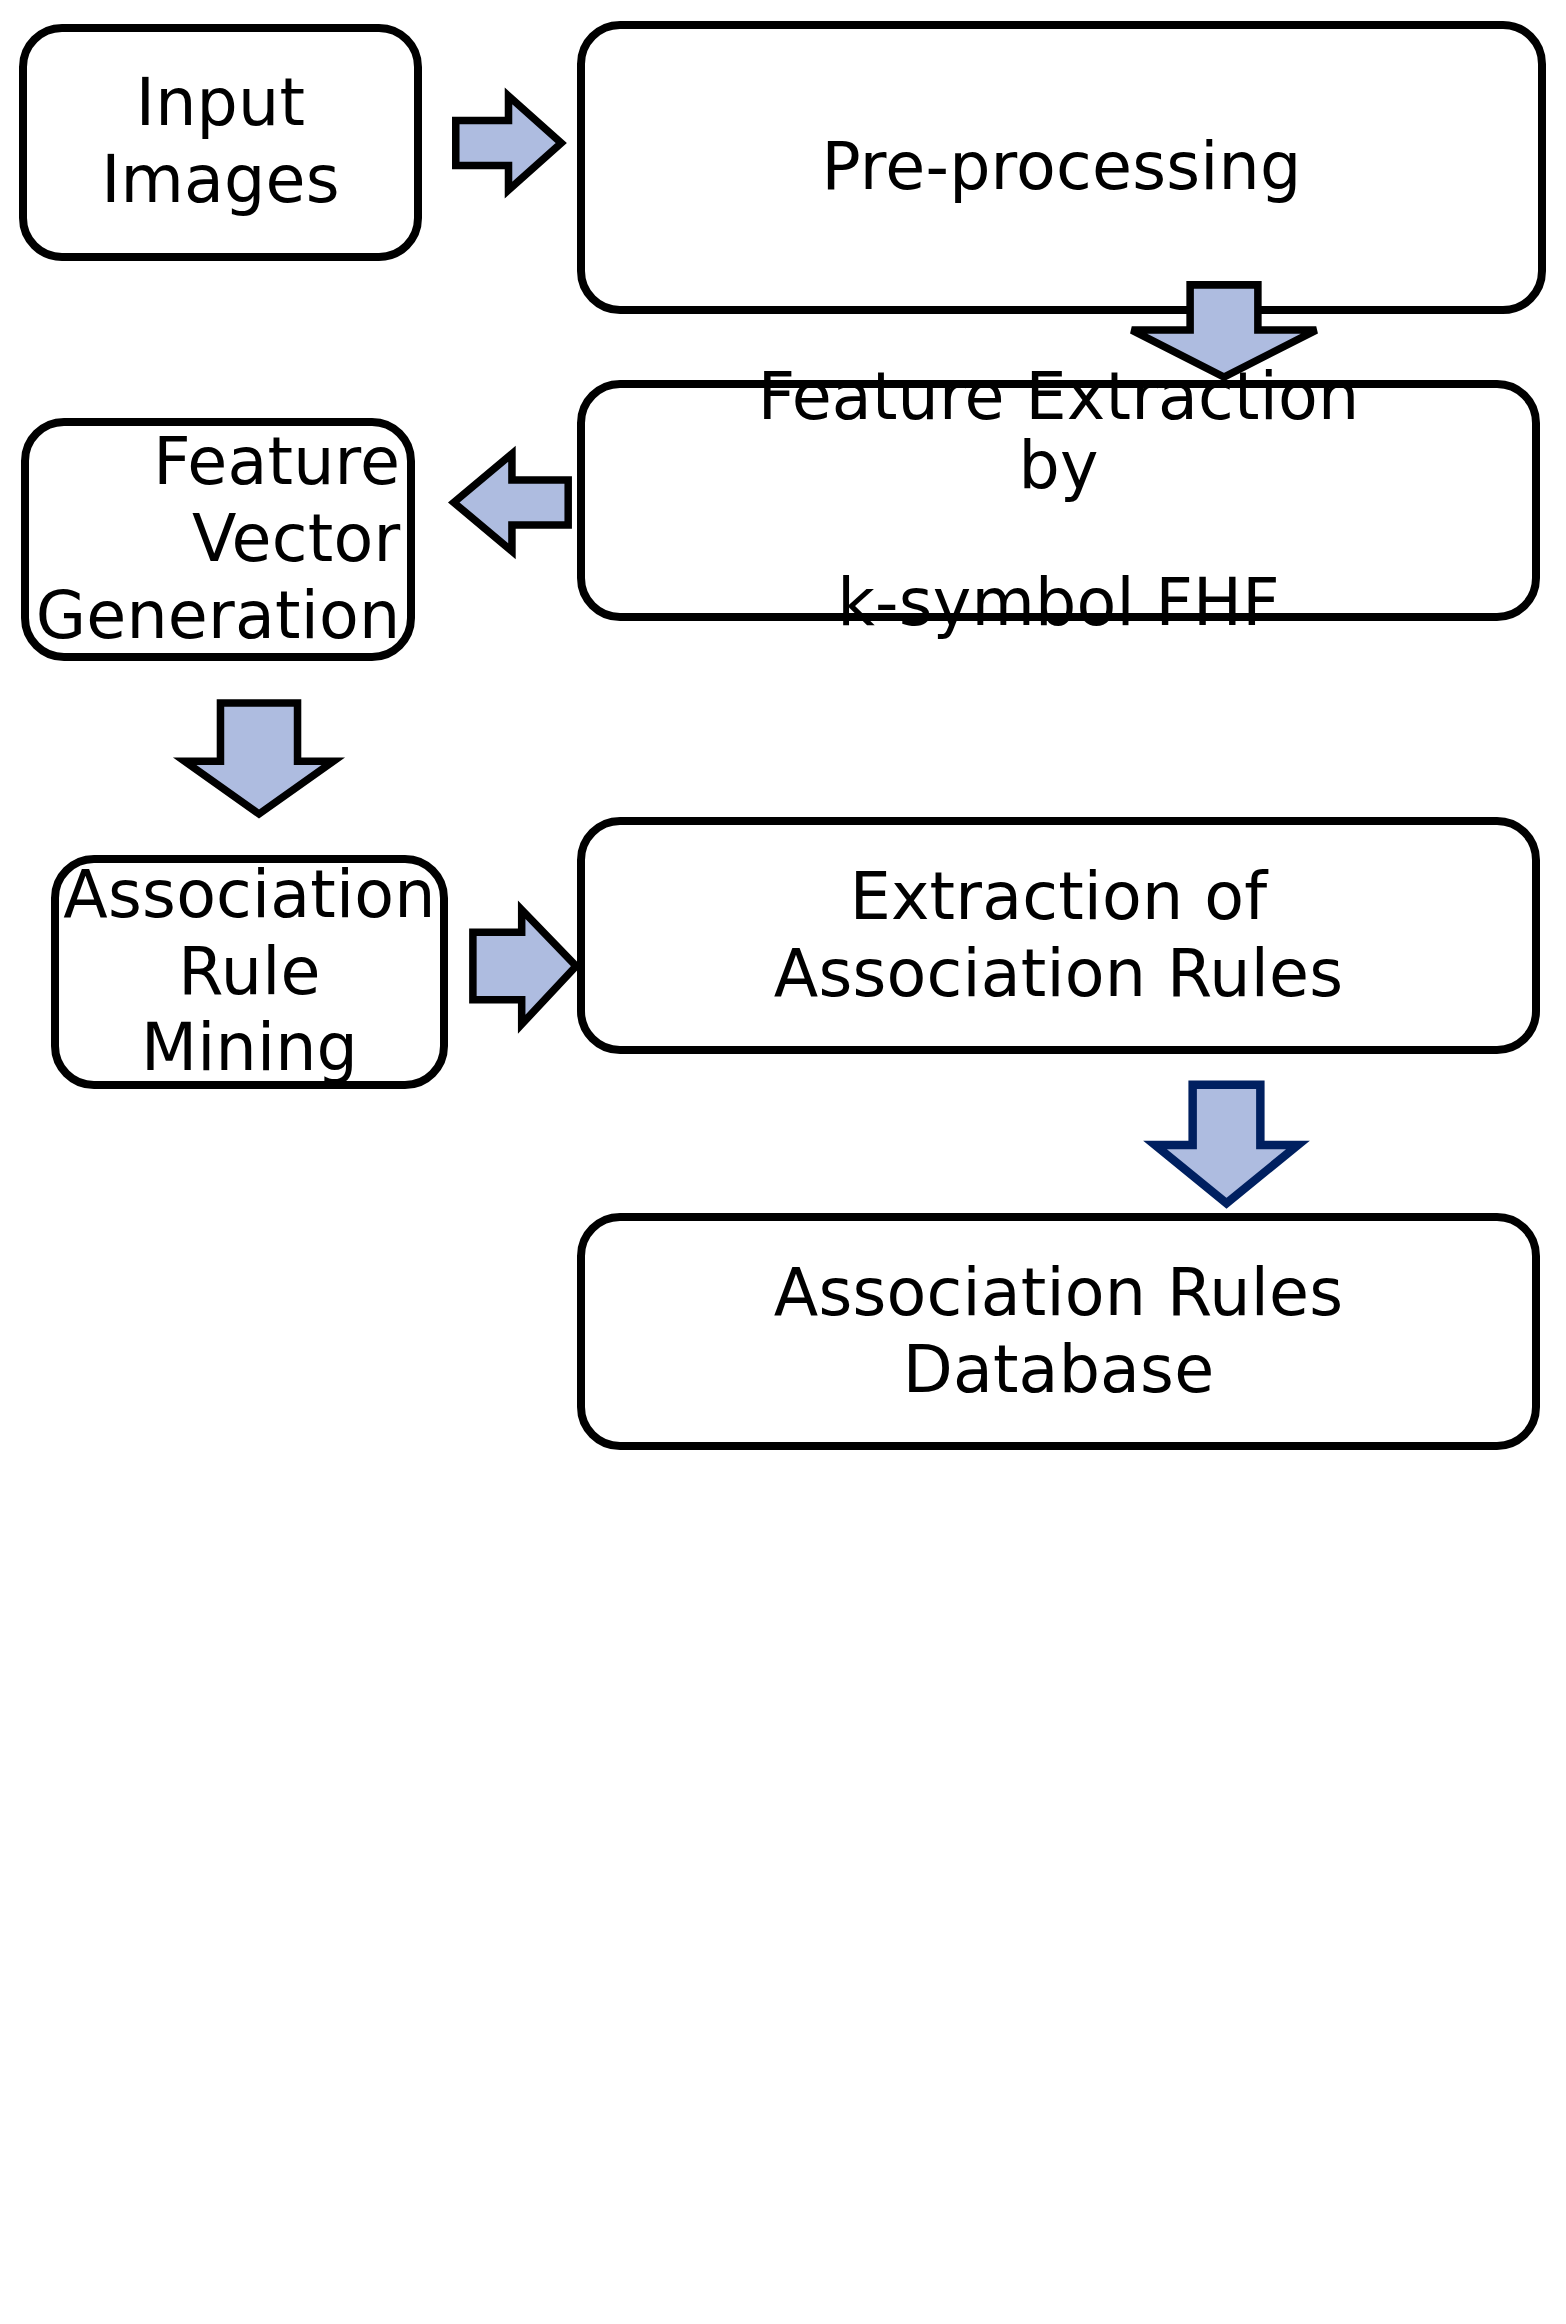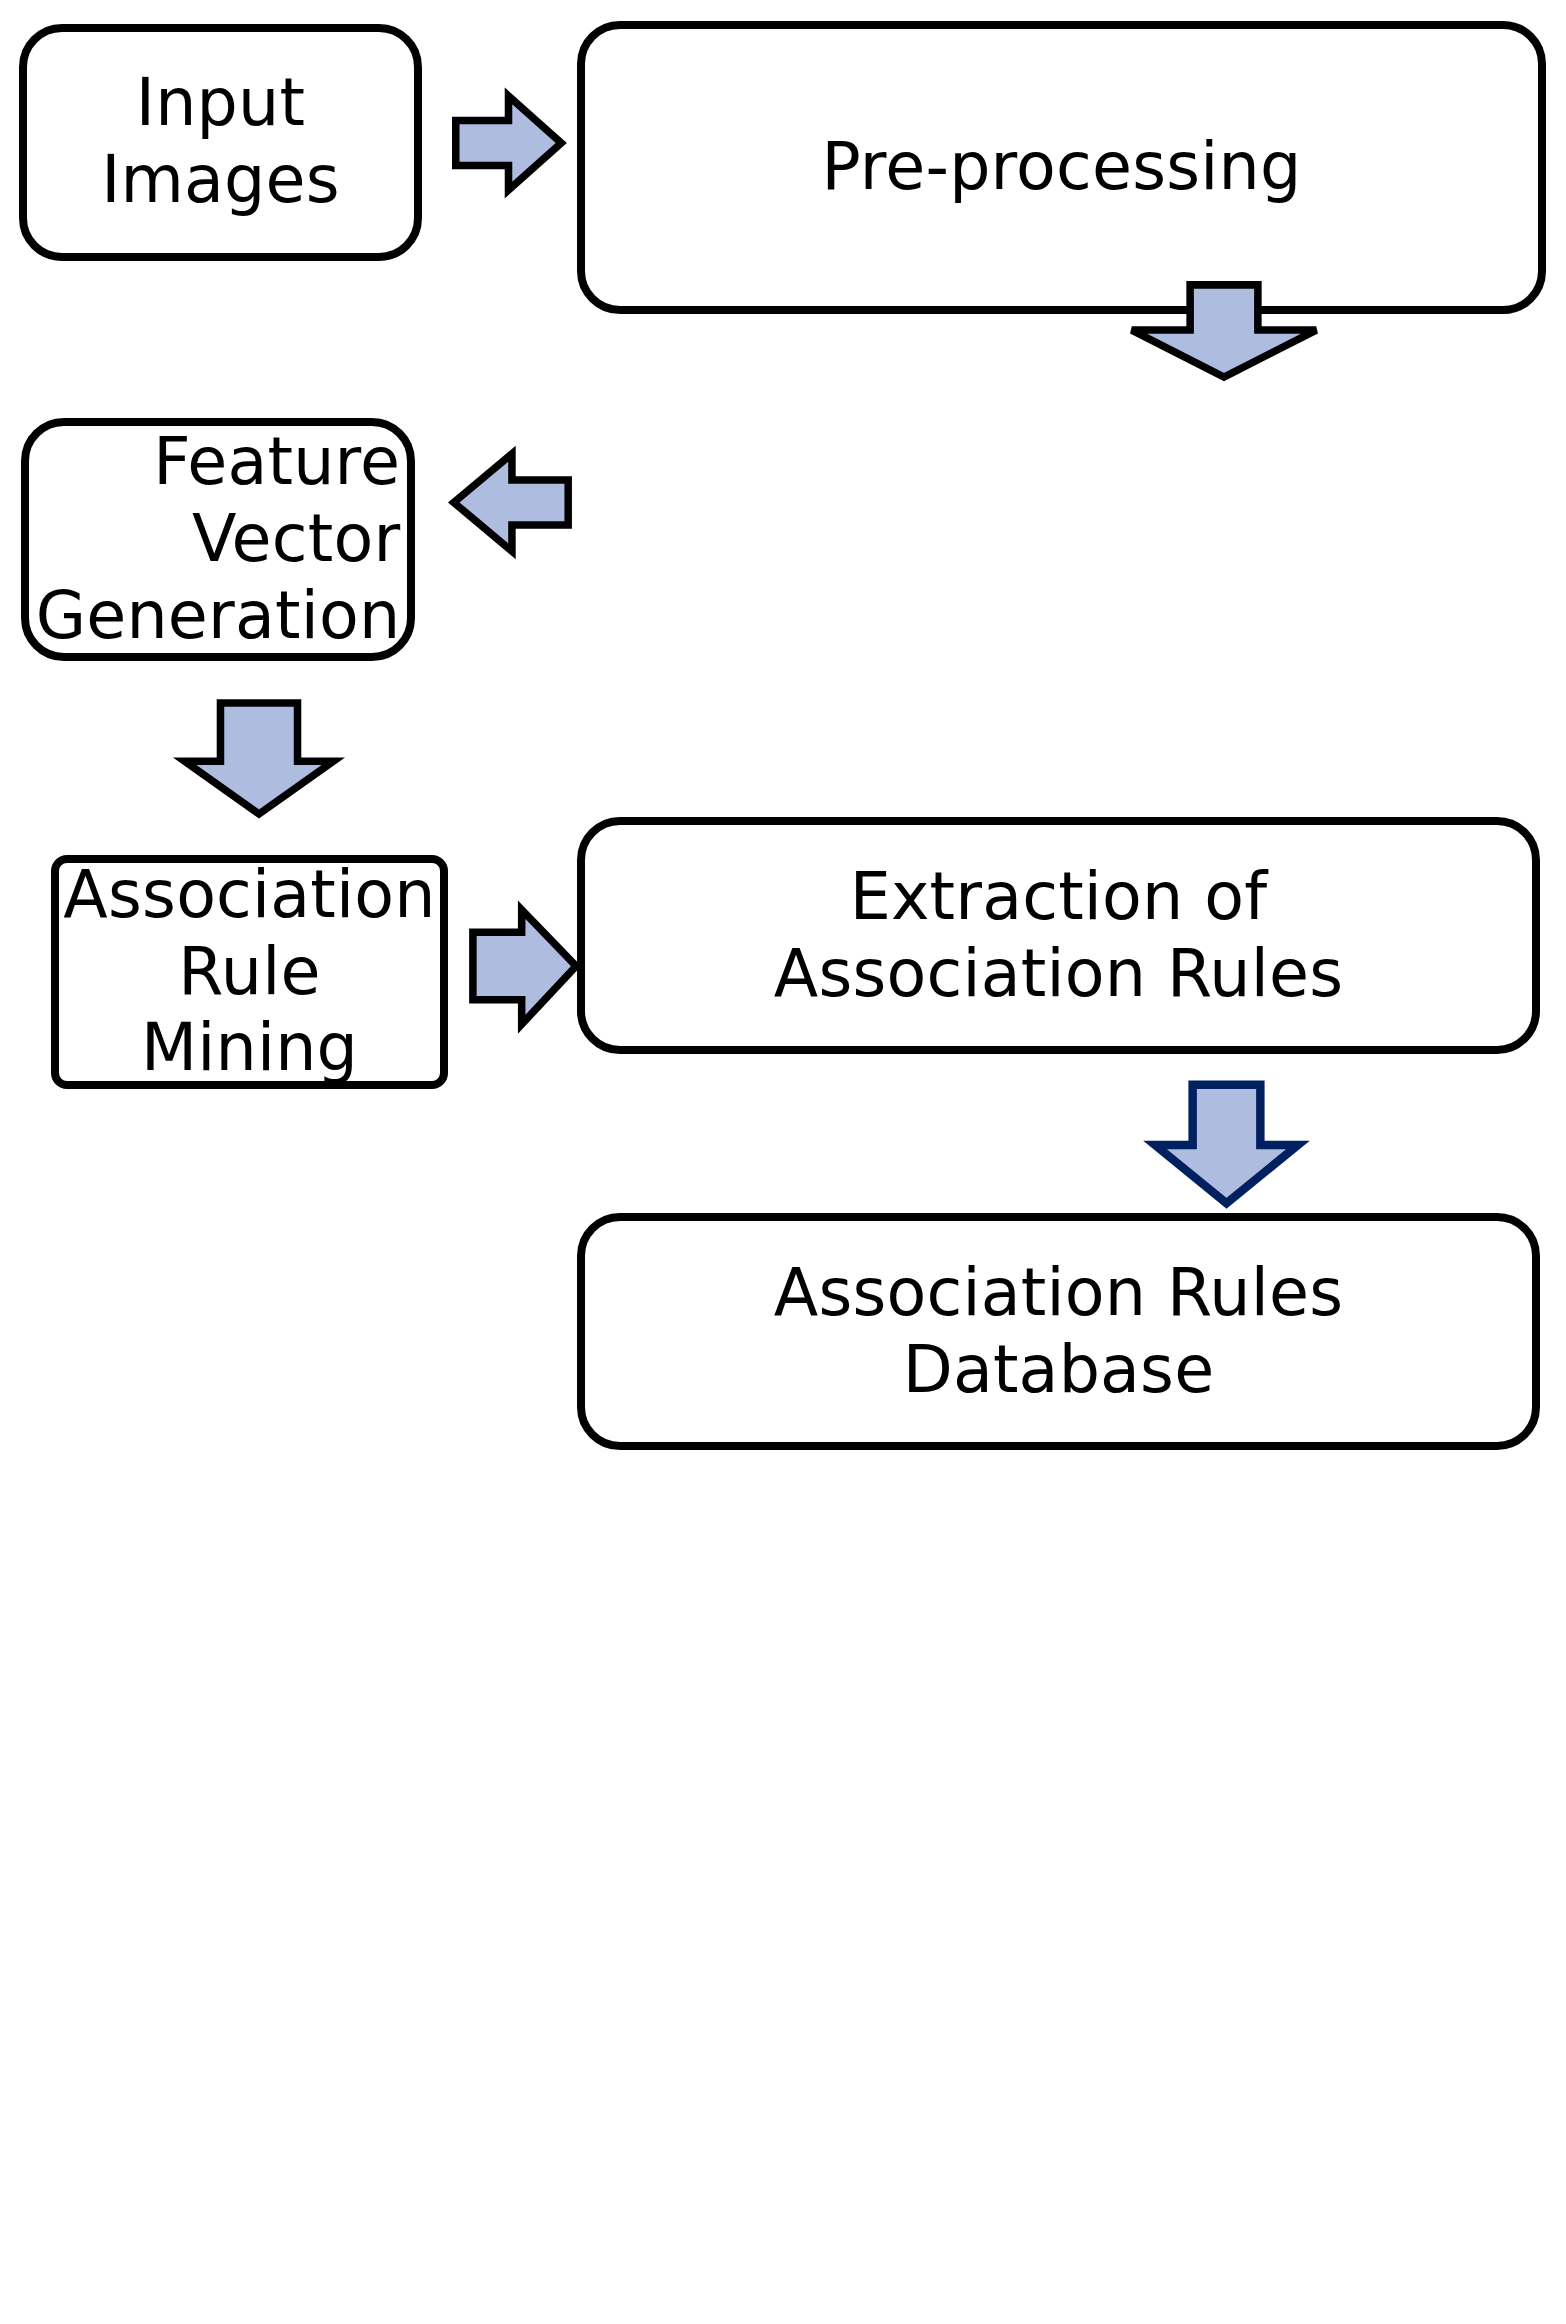--- a/index.html
+++ b/index.html
@@ -65,39 +65,45 @@
   <div class="node" style="left:577px; top:21px; width:969px; height:293px;">
     <span class="node-label">Pre-processing</span>
   </div>
 
   <div class="arrow" style="left:1128px; top:281px; width:192px; height:100px;">
     <svg width="192" height="100" viewBox="0 0 204 106">
       <polygon points="66,4 138,4 138,52 200,52 102,102 4,52 66,52" fill="#AEBCE0" stroke="#000000" stroke-width="8" stroke-linejoin="miter"></polygon>
     </svg>
   </div>
 
+  <div class="node" style="left:577px; top:380px; width:963px; height:241px;">
+    <span class="node-label" style="line-height:1.06;">Feature Extraction
+by
+
+k-symbol FHF</span>
+  </div>
 
   <div class="arrow" style="left:450px; top:450px; width:122px; height:105px;">
     <svg width="122" height="105" viewBox="0 0 130 112">
       <polygon points="126,32 66,32 66,4 4,56 66,108 66,80 126,80" fill="#AEBCE0" stroke="#000000" stroke-width="8" stroke-linejoin="miter"></polygon>
     </svg>
   </div>
 
   <div class="node" style="left:21px; top:418px; width:394px; height:243px;text-align:right;">
     <span class="node-label">Feature Vector
 Generation</span>
   </div>
 
   <div class="arrow" style="left:181px; top:699px; width:156px; height:119px;">
     <svg width="156" height="119" viewBox="0 0 166 126">
       <polygon points="42,4 124,4 124,66 162,66 83,122 4,66 42,66" fill="#AEBCE0" stroke="#000000" stroke-width="8" stroke-linejoin="miter"></polygon>
     </svg>
   </div>
 
-  <div class="node" style="left:51px; top:855px; width:397px; height:234px;border-radius:16px;">
+  <div class="node" style="left:51px; top:855px; width:397px; height:234px;">
     <span class="node-label">Association Rule
 Mining</span>
   </div>
 
   <div class="arrow" style="left:469px; top:906px; width:111px; height:122px;">
     <svg width="111" height="122" viewBox="0 0 118 130">
       <polygon points="4,28 56,28 56,4 114,64 56,126 56,100 4,100" fill="#AEBCE0" stroke="#000000" stroke-width="8" stroke-linejoin="miter"></polygon>
     </svg>
   </div>
 

